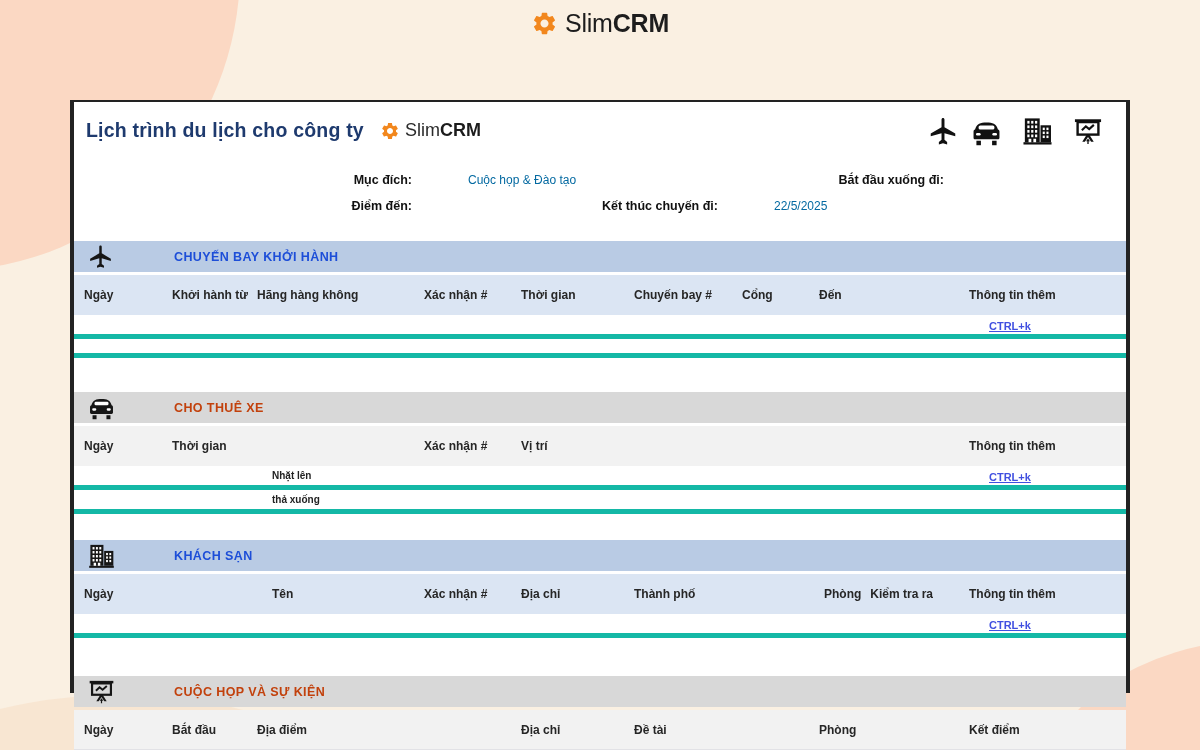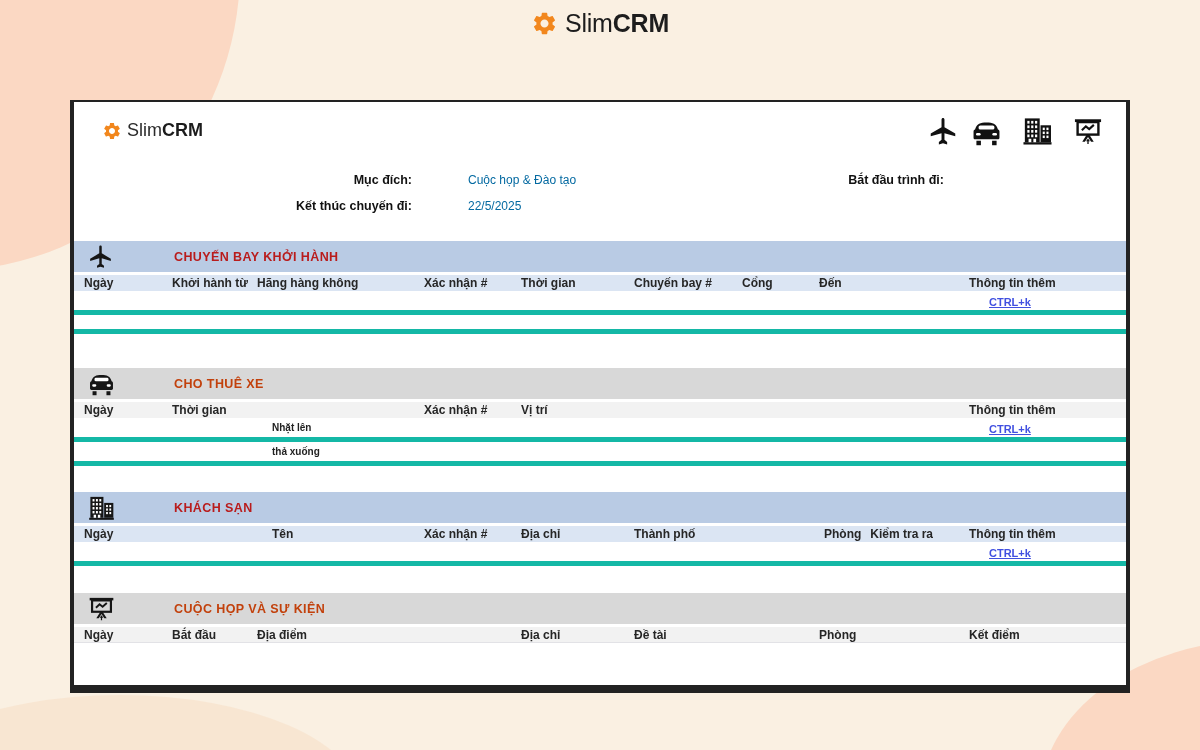--- a/index.html
+++ b/index.html
@@ -38,43 +38,43 @@
   .info { margin-top:20px; }
   .info-row { display:grid; grid-template-columns:338px 260px 180px 1fr; height:26px; align-items:center;gap:46px; }
   .ilabel { text-align:right; font-weight:bold; font-size:12.5px; color:#111; white-space:nowrap; }
   .ivalue { padding-left:10px; font-size:12px; color:#0369a1; white-space:nowrap; }
 
   
   .bar { height:31px; display:flex; align-items:center; }
   .icon-cell { width:100px; padding-left:13px; display:flex; align-items:center; }
   .bar-title { font-weight:bold; font-size:12.5px; letter-spacing:.4px; white-space:nowrap; }
   .blue .bar { background:#B9CBE4; }
-  .blue .bar-title { color:#b91c1c; }
+  .blue .bar-title { color:#1d4ed8; }
   .gray .bar { background:#D8D8D8; }
   .gray .bar-title { color:#c2410c; }
 
   .grid { display:grid; grid-template-columns:88px 85px 167px 97px 113px 108px 77px 150px 1fr; align-items:center; }
-  .hrow { height:16px; margin-top:3px; font-weight:bold; font-size:12px; color:#262626; }
+  .hrow { height:40px; margin-top:3px; font-weight:bold; font-size:12px; color:#262626; }
   .hrow > div { padding-left:10px; white-space:nowrap; }
   .blue .hrow { background:#DBE5F3; }
   .gray .hrow { background:#F2F2F2; }
   .drow { height:24px; border-bottom:5px solid #14b8a6; }
   .drow.short { height:19px; }
   .c1{grid-column:1} .c2{grid-column:2} .c3{grid-column:3} .c4{grid-column:4}
   .c5{grid-column:5} .c6{grid-column:6} .c7{grid-column:7} .c8{grid-column:8} .c9{grid-column:9}
   .sp2{grid-column-end:span 2} .sp3{grid-column-end:span 3}
   .indent-name { padding-left:110px !important; }
   .pair { display:flex; gap:9px; padding-left:15px !important; }
   .cell-small { font-size:10px; font-weight:bold; color:#222; padding-left:25px; white-space:nowrap; }
   .link { color:#4150E0; font-size:11px; font-weight:bold; text-decoration:underline; cursor:pointer; }
   .link-cell { padding-left:30px; }
   .mt-flight { margin-top:22px; }
   .mt-car { margin-top:34px; }
   .mt-hotel { margin-top:26px; }
-  .mt-meet { margin-top:27px; }
+  .mt-meet { margin-top:38px; }
   .bordered { border-bottom:1px solid #E2E2E6; }
   svg { display:block; }
 </style>
 </head>
 <body>
 
 <div class="blob blob-tl"></div>
 <div class="blob blob-br"></div>
 <div class="blob blob-bl"></div>
 
@@ -83,20 +83,21 @@
     <svg viewBox="0 0 24 24" width="27" height="27">
         <path fill="#F2871D" fill-rule="evenodd" d="M19.14 12.94c.04-.3.06-.61.06-.94s-.02-.64-.07-.94l2.03-1.58c.18-.14.23-.41.12-.61l-1.92-3.32c-.12-.22-.37-.29-.59-.22l-2.39.96c-.5-.38-1.03-.7-1.62-.94L14.4 2.81c-.04-.24-.24-.41-.48-.41h-3.84c-.24 0-.43.17-.47.41l-.36 2.54c-.59.24-1.13.57-1.62.94l-2.39-.96c-.22-.08-.47 0-.59.22L2.74 8.87c-.12.21-.08.47.12.61l2.03 1.58c-.05.3-.09.63-.09.94s.02.64.07.94l-2.03 1.58c-.18.14-.23.41-.12.61l1.92 3.32c.12.22.37.29.59.22l2.39-.96c.5.38 1.03.7 1.62.94l.36 2.54c.05.24.24.41.48.41h3.84c.24 0 .44-.17.47-.41l.36-2.54c.59-.24 1.13-.56 1.62-.94l2.39.96c.22.08.47 0 .59-.22l1.92-3.32c.12-.22.07-.47-.12-.61zM12 15.6c-1.98 0-3.6-1.62-3.6-3.6s1.62-3.6 3.6-3.6 3.6 1.62 3.6 3.6-1.62 3.6-3.6 3.6z"></path>
       </svg>
   </span>
   <span class="brand-text"><span>Slim</span><span class="bold">CRM</span></span>
 </div>
 
 <div class="doc">
 
   <div class="doc-head">
+    <h1 class="doc-title">Lịch trình du lịch cho công ty</h1>
     <div class="doc-logo">
       <span>
         <svg viewBox="0 0 24 24" width="20" height="20">
             <path fill="#F2871D" fill-rule="evenodd" d="M19.14 12.94c.04-.3.06-.61.06-.94s-.02-.64-.07-.94l2.03-1.58c.18-.14.23-.41.12-.61l-1.92-3.32c-.12-.22-.37-.29-.59-.22l-2.39.96c-.5-.38-1.03-.7-1.62-.94L14.4 2.81c-.04-.24-.24-.41-.48-.41h-3.84c-.24 0-.43.17-.47.41l-.36 2.54c-.59.24-1.13.57-1.62.94l-2.39-.96c-.22-.08-.47 0-.59.22L2.74 8.87c-.12.21-.08.47.12.61l2.03 1.58c-.05.3-.09.63-.09.94s.02.64.07.94l-2.03 1.58c-.18.14-.23.41-.12.61l1.92 3.32c.12.22.37.29.59.22l2.39-.96c.5.38 1.03.7 1.62.94l.36 2.54c.05.24.24.41.48.41h3.84c.24 0 .44-.17.47-.41l.36-2.54c.59-.24 1.13-.56 1.62-.94l2.39.96c.22.08.47 0 .59-.22l1.92-3.32c.12-.22.07-.47-.12-.61zM12 15.6c-1.98 0-3.6-1.62-3.6-3.6s1.62-3.6 3.6-3.6 3.6 1.62 3.6 3.6-1.62 3.6-3.6 3.6z"></path>
           </svg>
       </span>
       <span class="brand-text"><span>Slim</span><span class="bold">CRM</span></span>
     </div>
     <div class="head-icons">
       <span>
@@ -152,23 +153,24 @@
           <path fill="#111" d="M12 17.6l1.5 2.1h-1v2h-1v-2h-1z"></path>
         </svg>
       </span>
     </div>
   </div>
 
   <div class="info">
     <div class="info-row">
       <div class="ilabel">Mục đích:</div>
       <div class="ivalue">Cuộc họp &amp; Đào tạo</div>
-      <div class="ilabel">Bắt đầu trình đi:</div>
+      <div class="ilabel">Bắt đầu xuống đi:</div>
     </div>
     <div class="info-row">
+      <div class="ilabel">Điểm đến:</div>
       <div class="ilabel">Kết thúc chuyến đi:</div>
       <div class="ivalue">22/5/2025</div>
     </div>
   </div>
 
   <div class="section blue mt-flight">
     <div class="bar">
       <div class="icon-cell">
         <svg viewBox="0 0 24 24" width="27" height="27">
             <path fill="#161616" d="M12 2.2c.6 0 1.1.5 1.1 1.1v5.9l8.1 4.7v2.1l-8.1-2.4v5l2 1.6v1.9l-3.1-.9-3.1.9v-1.9l2-1.6v-5l-8.1 2.4v-2.1l8.1-4.7V3.3c0-.6.5-1.1 1.1-1.1z"></path>

